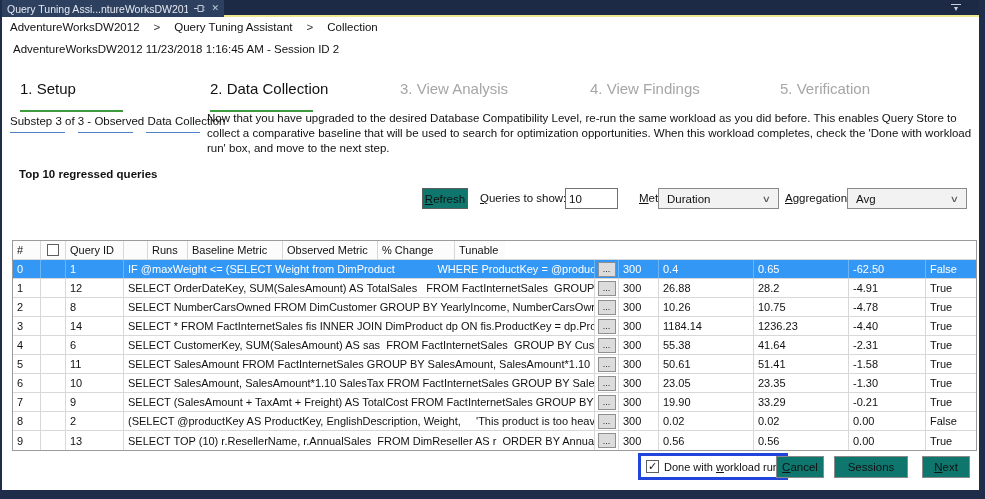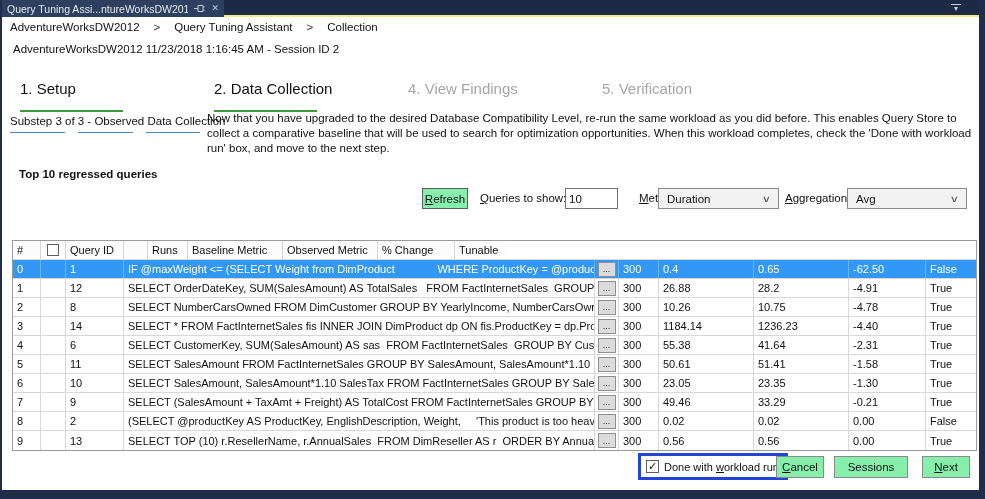--- a/index.html
+++ b/index.html
@@ -49,21 +49,21 @@
   .substep-desc {
     position:absolute; left:205px; top:111px; width:772px; font-size:11.5px; line-height:15px; color:#111;
   }
 
   .started-line { position:absolute; left:8px; top:148px; font-size:11.5px; color:#111; }
   .grid-title { position:absolute; left:17px; top:168px; font-size:11.5px; font-weight:bold; color:#111; }
 
   
   .ctl-label { position:absolute; top:192px; font-size:11.5px; color:#111; }
   .btn {
-    background:#86efac; border:1px solid #8A8A8A; font-family:"Liberation Sans",sans-serif;
+    background:#0f766e; border:1px solid #8A8A8A; font-family:"Liberation Sans",sans-serif;
     font-size:11.5px; color:#111; cursor:pointer;
   }
   #refresh-btn { position:absolute; left:420px; top:188px; width:46px; height:21px; border:1px solid #5E5E5E; }
   #queries-label { left:478px; }
   #queries-input {
     position:absolute; left:563px; top:188px; width:53px; height:21px; border:1px solid #707070;
     font-family:"Liberation Sans",sans-serif; font-size:11.5px; padding:0 3px; color:#111;
   }
   .combo {
     position:absolute; top:188px; height:21px; background:#F2F2F2; border:1px solid #8A8A8A;
@@ -151,20 +151,24 @@
   <div class="steps" id="steps">
       <div class="step done">
         <span class="step-label">1. Setup</span>
         <div class="step-line"></div>
       </div>
       <div class="step active">
         <span class="step-label">2. Data Collection</span>
         <div class="step-line"></div>
       </div>
       <div class="step pending">
+        <span class="step-label">3. View Analysis</span>
+        <div class="step-line"></div>
+      </div>
+      <div class="step pending">
         <span class="step-label">4. View Findings</span>
         <div class="step-line"></div>
       </div>
       <div class="step pending">
         <span class="step-label">5. Verification</span>
         <div class="step-line"></div>
       </div>
     </div>
 
   <div class="substep-label">Substep 3 of 3 - Observed Data Collection</div>
@@ -284,21 +288,21 @@
           <div class="cell c-chg">-1.30</div>
           <div class="cell c-tun">True</div>
         </div>
         <div class="trow">
           <div class="cell c-num">7</div>
           <div class="cell c-cb"></div>
           <div class="cell c-qid">9</div>
           <div class="cell c-text">SELECT (SalesAmount + TaxAmt + Freight) AS TotalCost FROM FactInternetSales GROUP BY SalesAmount, T...</div>
           <div class="cell c-dots"><button class="dots-btn">...</button></div>
           <div class="cell c-runs">300</div>
-          <div class="cell c-base">49.46</div>
+          <div class="cell c-base">19.90</div>
           <div class="cell c-obs">33.29</div>
           <div class="cell c-chg">-0.21</div>
           <div class="cell c-tun">True</div>
         </div>
         <div class="trow">
           <div class="cell c-num">8</div>
           <div class="cell c-cb"></div>
           <div class="cell c-qid">2</div>
           <div class="cell c-text">(SELECT @productKey AS ProductKey, EnglishDescription, Weight,     'This product is too heavy to ship and i...</div>
           <div class="cell c-dots"><button class="dots-btn">...</button></div>

